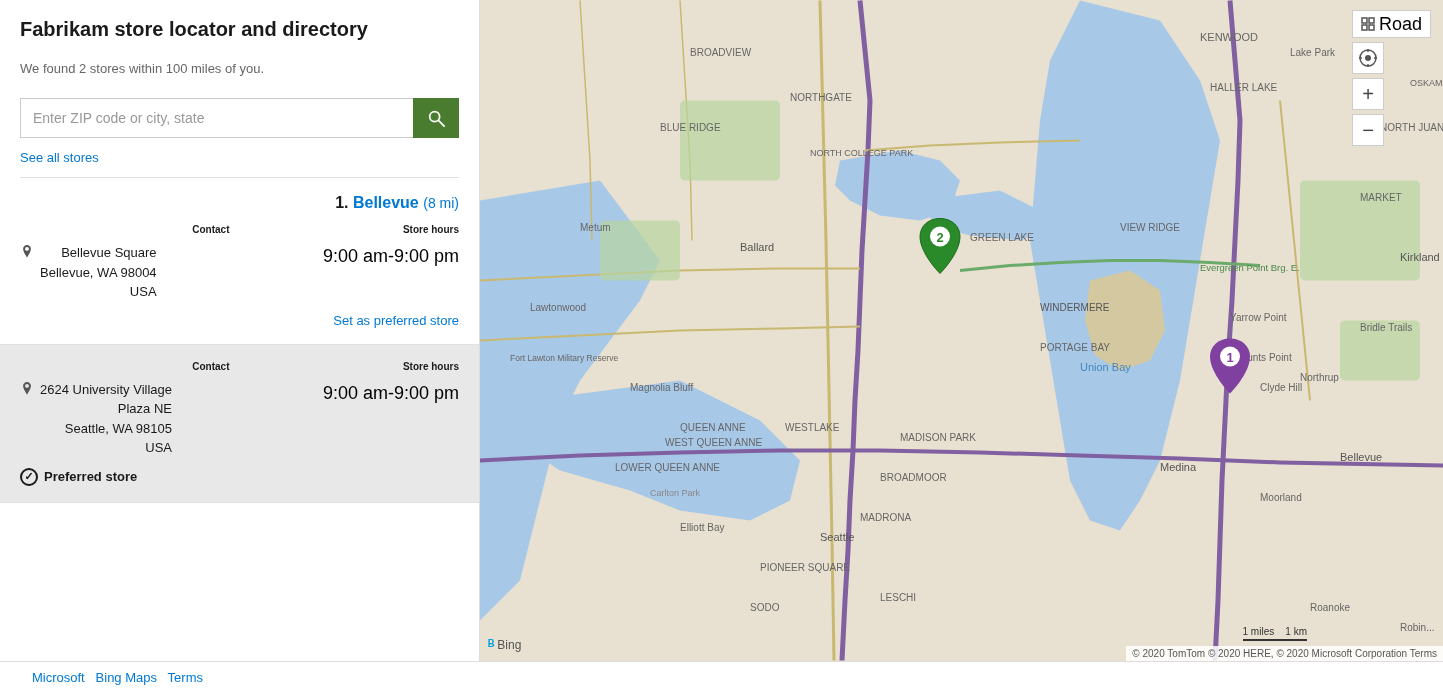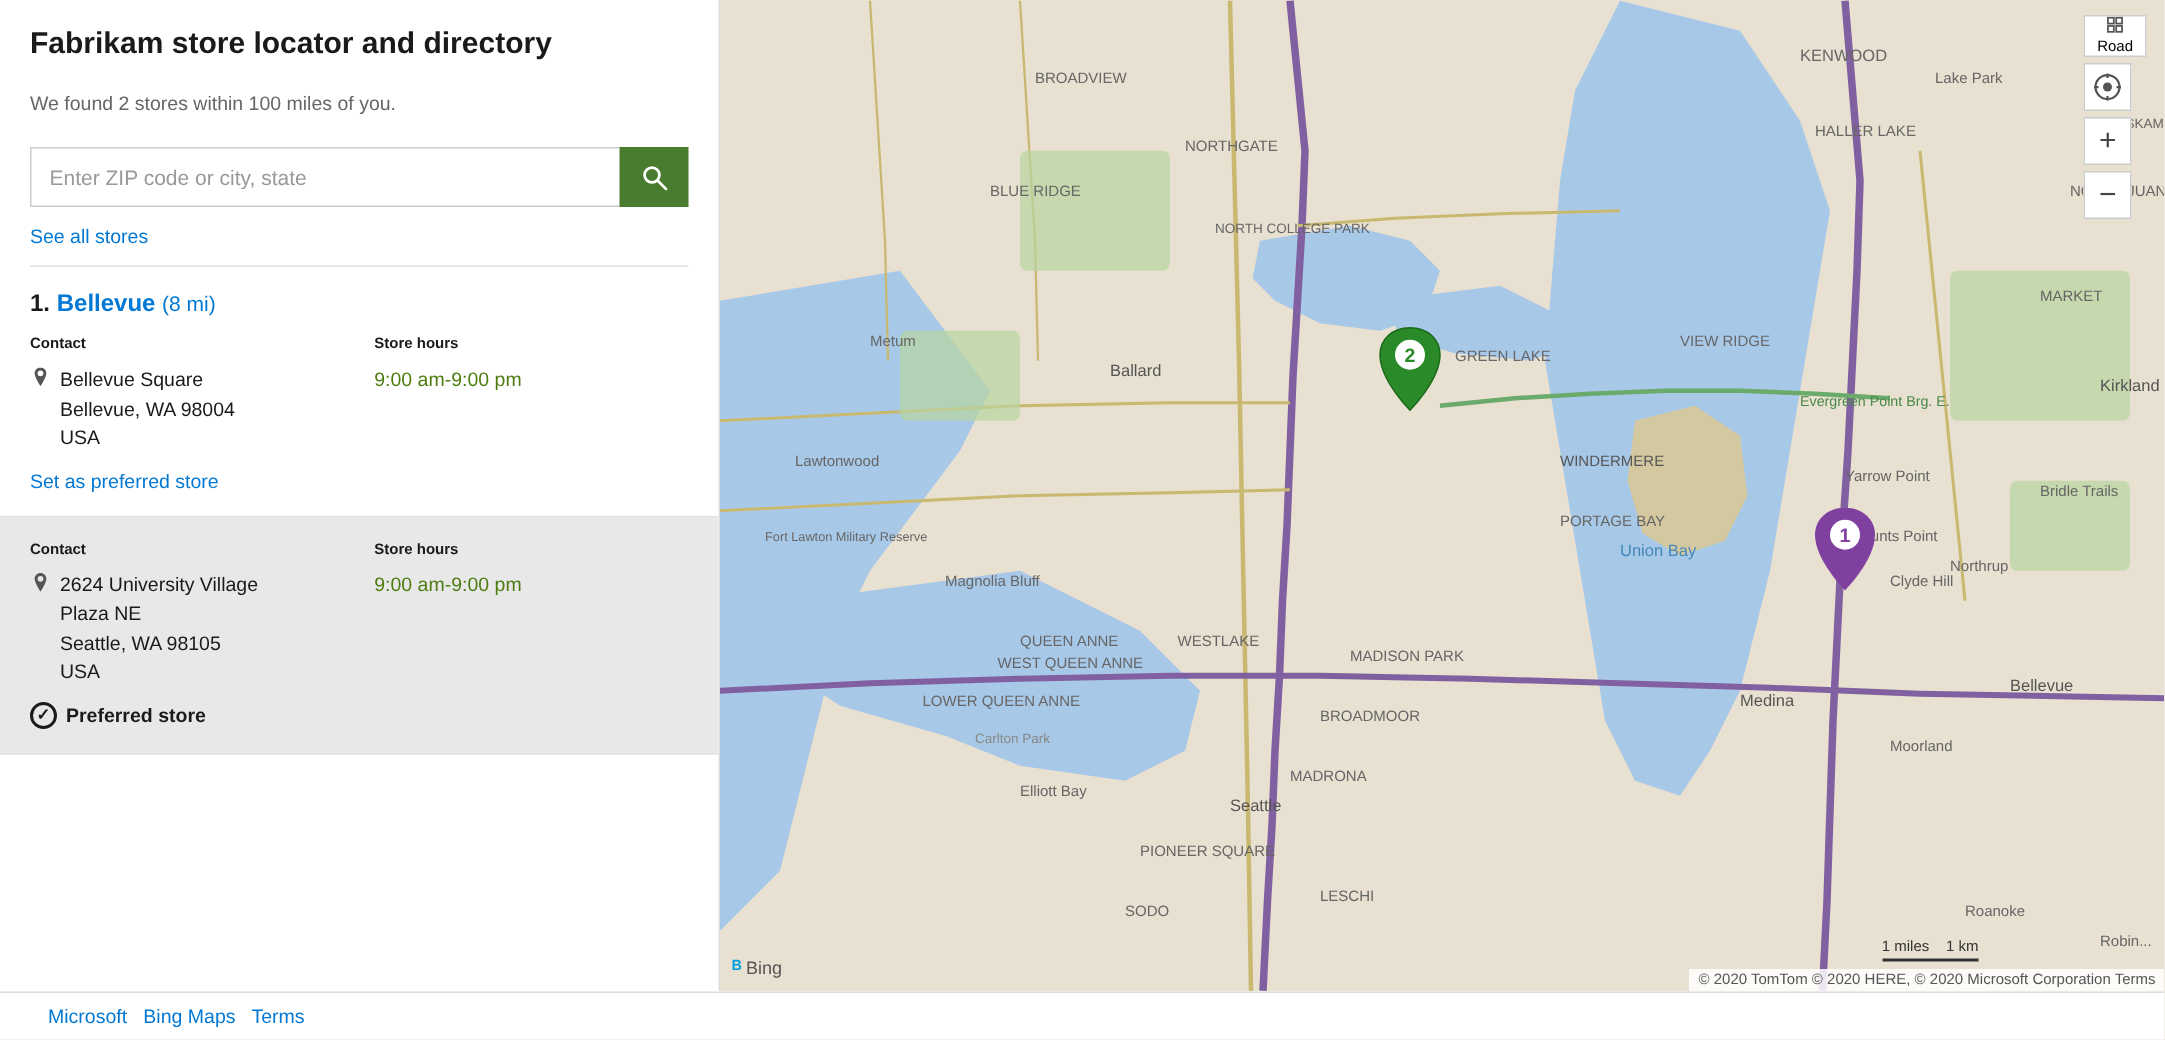--- a/index.html
+++ b/index.html
@@ -84,20 +84,21 @@
 
     .divider {
       border: none;
       border-top: 1px solid #e0e0e0;
       margin: 0 20px;
     }
 
     .store-card {
       padding: 16px 20px;
       border-bottom: 1px solid #e0e0e0;
+      text-align: right;
     }
 
     .store-card.highlighted {
       background: #e8e8e8;
     }
 
     .store-title {
       font-size: 16px;
       font-weight: 600;
       margin-bottom: 12px;
@@ -140,22 +141,22 @@
     }
 
     .location-icon {
       margin-top: 2px;
       flex-shrink: 0;
       width: 14px;
       height: 14px;
     }
 
     .store-hours {
-      font-size: 13px;
-      color: #4d7c0f;
+      font-size: 18px;
+      color: #000000;
       line-height: 1.5;
     }
 
     .store-action {
       margin-top: 10px;
     }
 
     .store-action a {
       color: #0078d4;
       text-decoration: none;
@@ -234,24 +235,23 @@
     }
 
     .map-type-btn {
       display: flex;
       align-items: center;
       gap: 4px;
       background: #fff;
       border: 1px solid #ccc;
       padding: 0 8px;
       cursor: pointer;
-      font-size: 10px;
+      font-size: 18px;
       height: 28px;
       white-space: nowrap;
-      flex-direction: column;
     }
 
     .map-attribution {
       position: absolute;
       bottom: 0;
       right: 0;
       background: rgba(255,255,255,0.85);
       padding: 2px 6px;
       font-size: 10px;
       color: #555;
@@ -264,21 +264,21 @@
       font-size: 12px;
       color: #555;
       display: flex;
       align-items: center;
       gap: 3px;
     }
 
     .scale-bar {
       position: absolute;
       bottom: 20px;
-      right: 124px;
+      right: 136px;
       font-size: 10px;
       color: #333;
       text-align: right;
     }
   </style>
 </head>
 <body>
 
 <div class="main-container">
 

